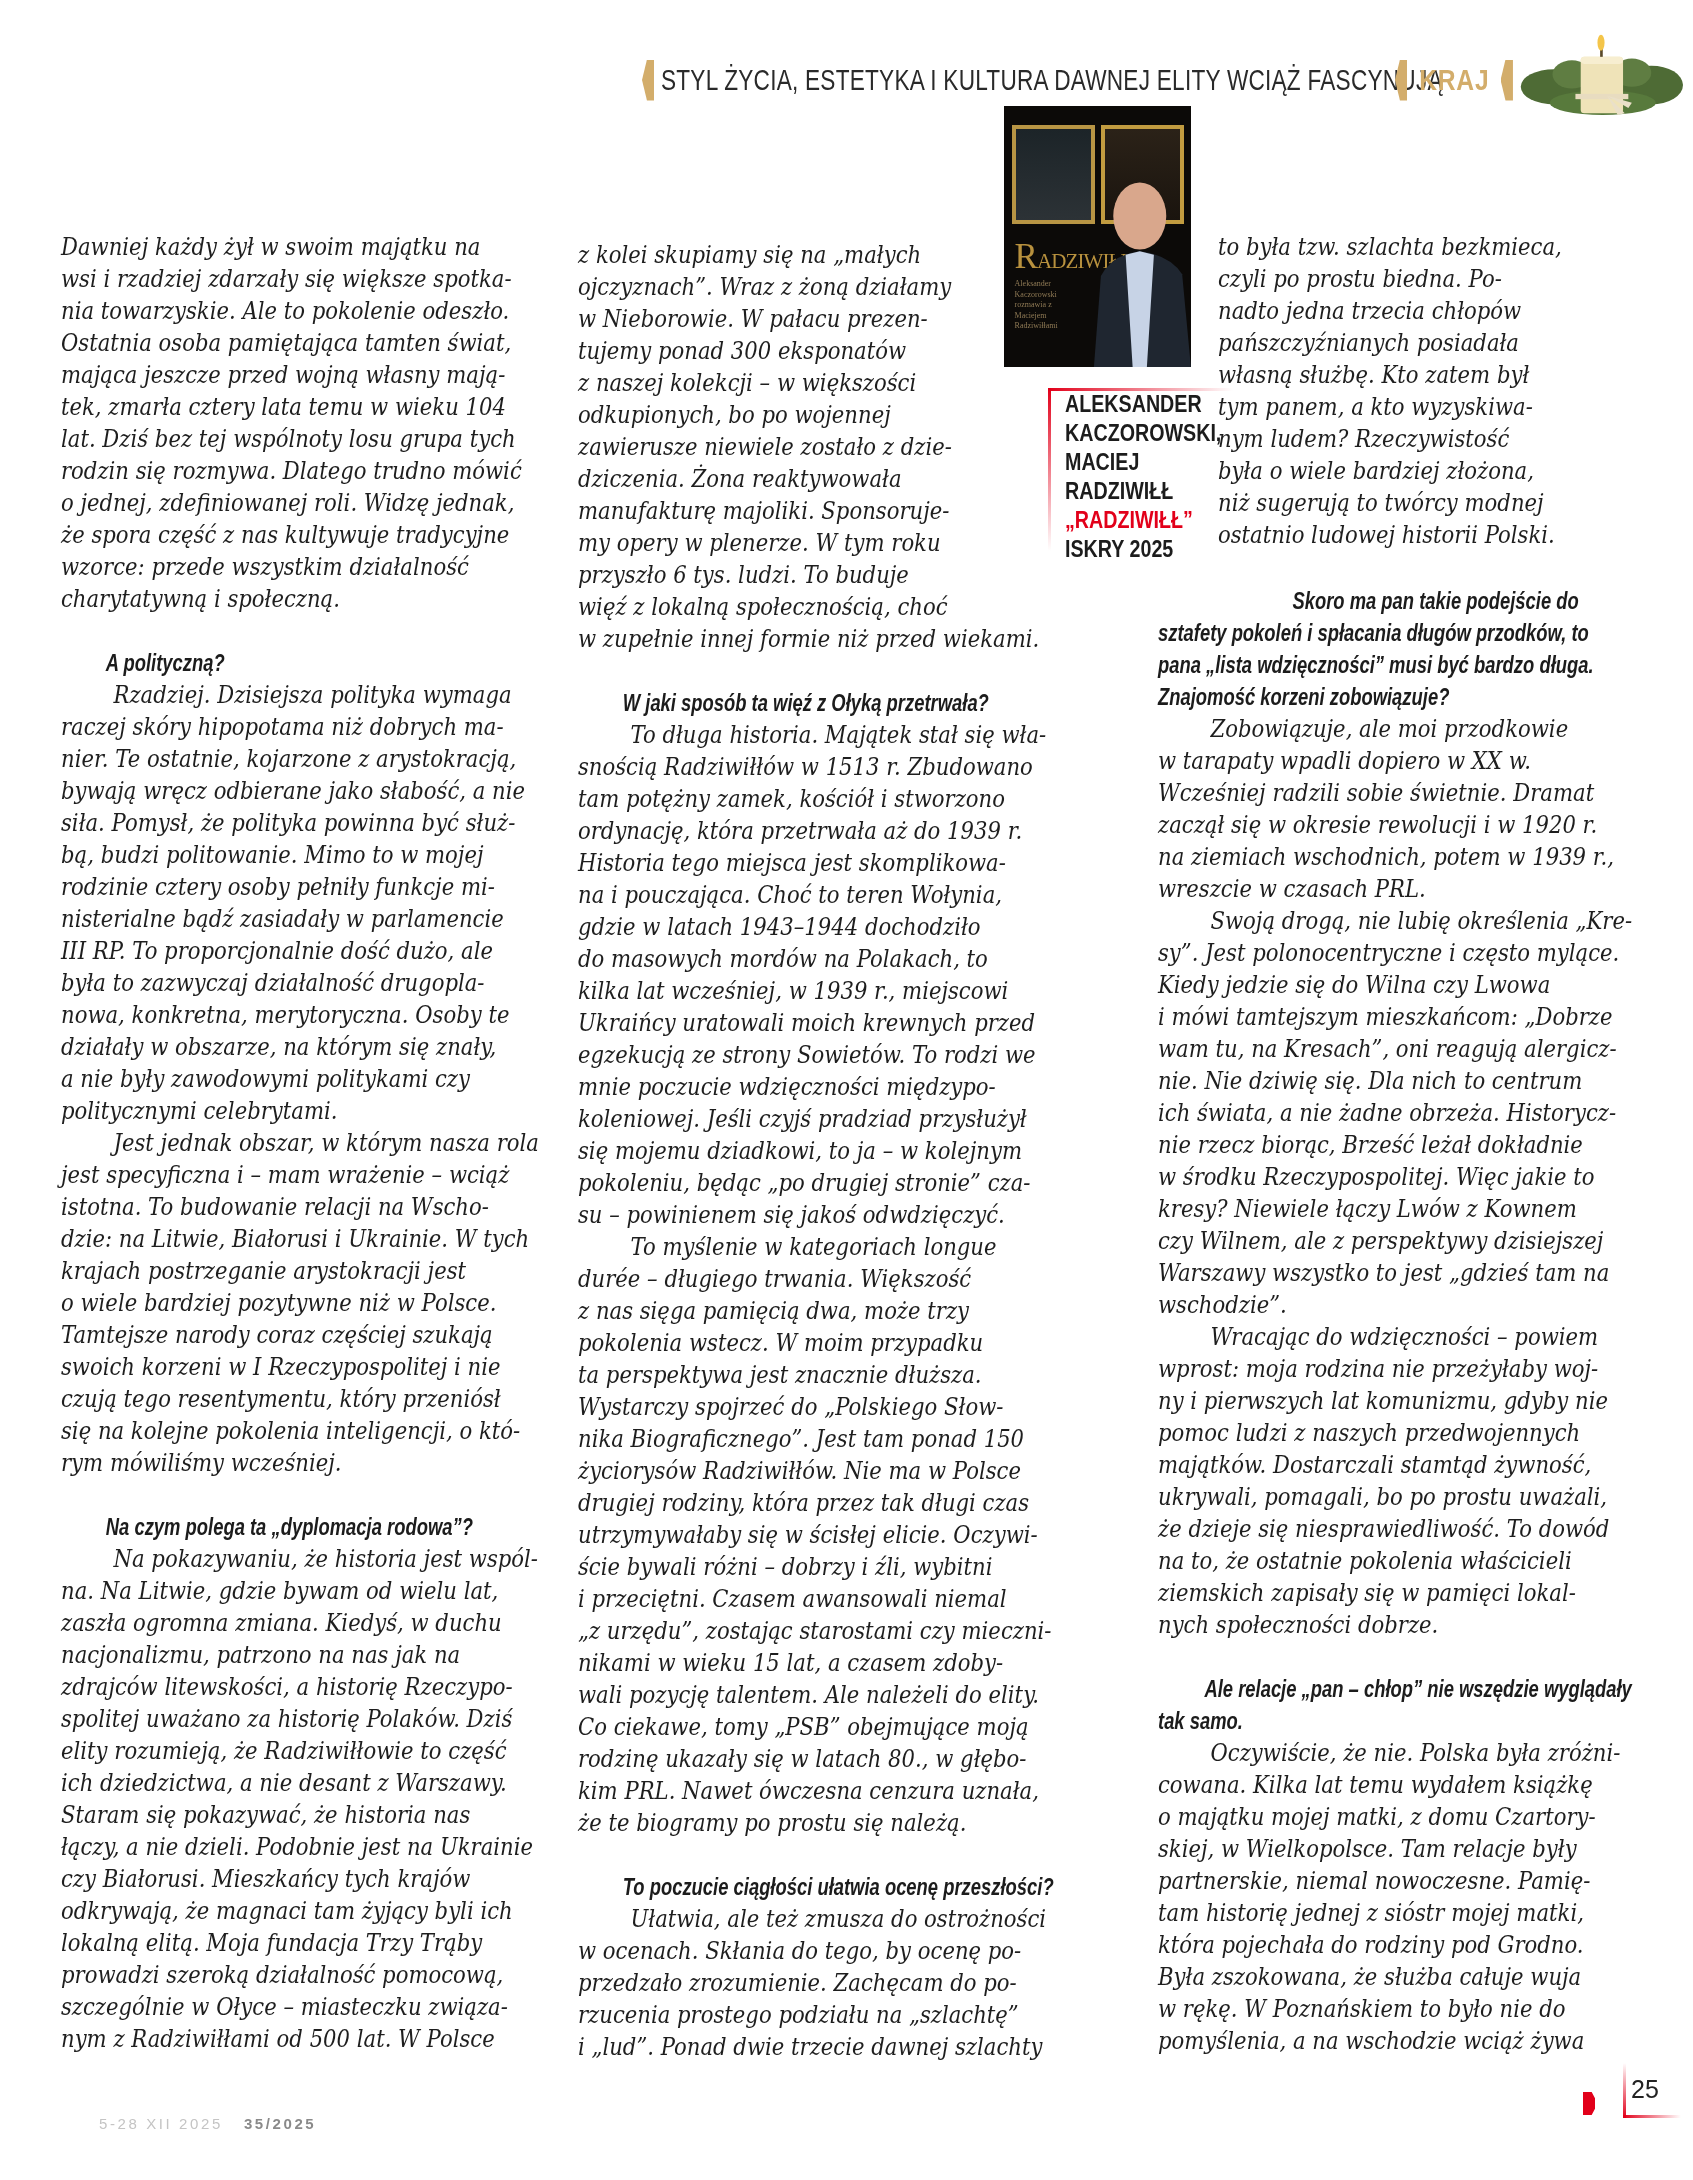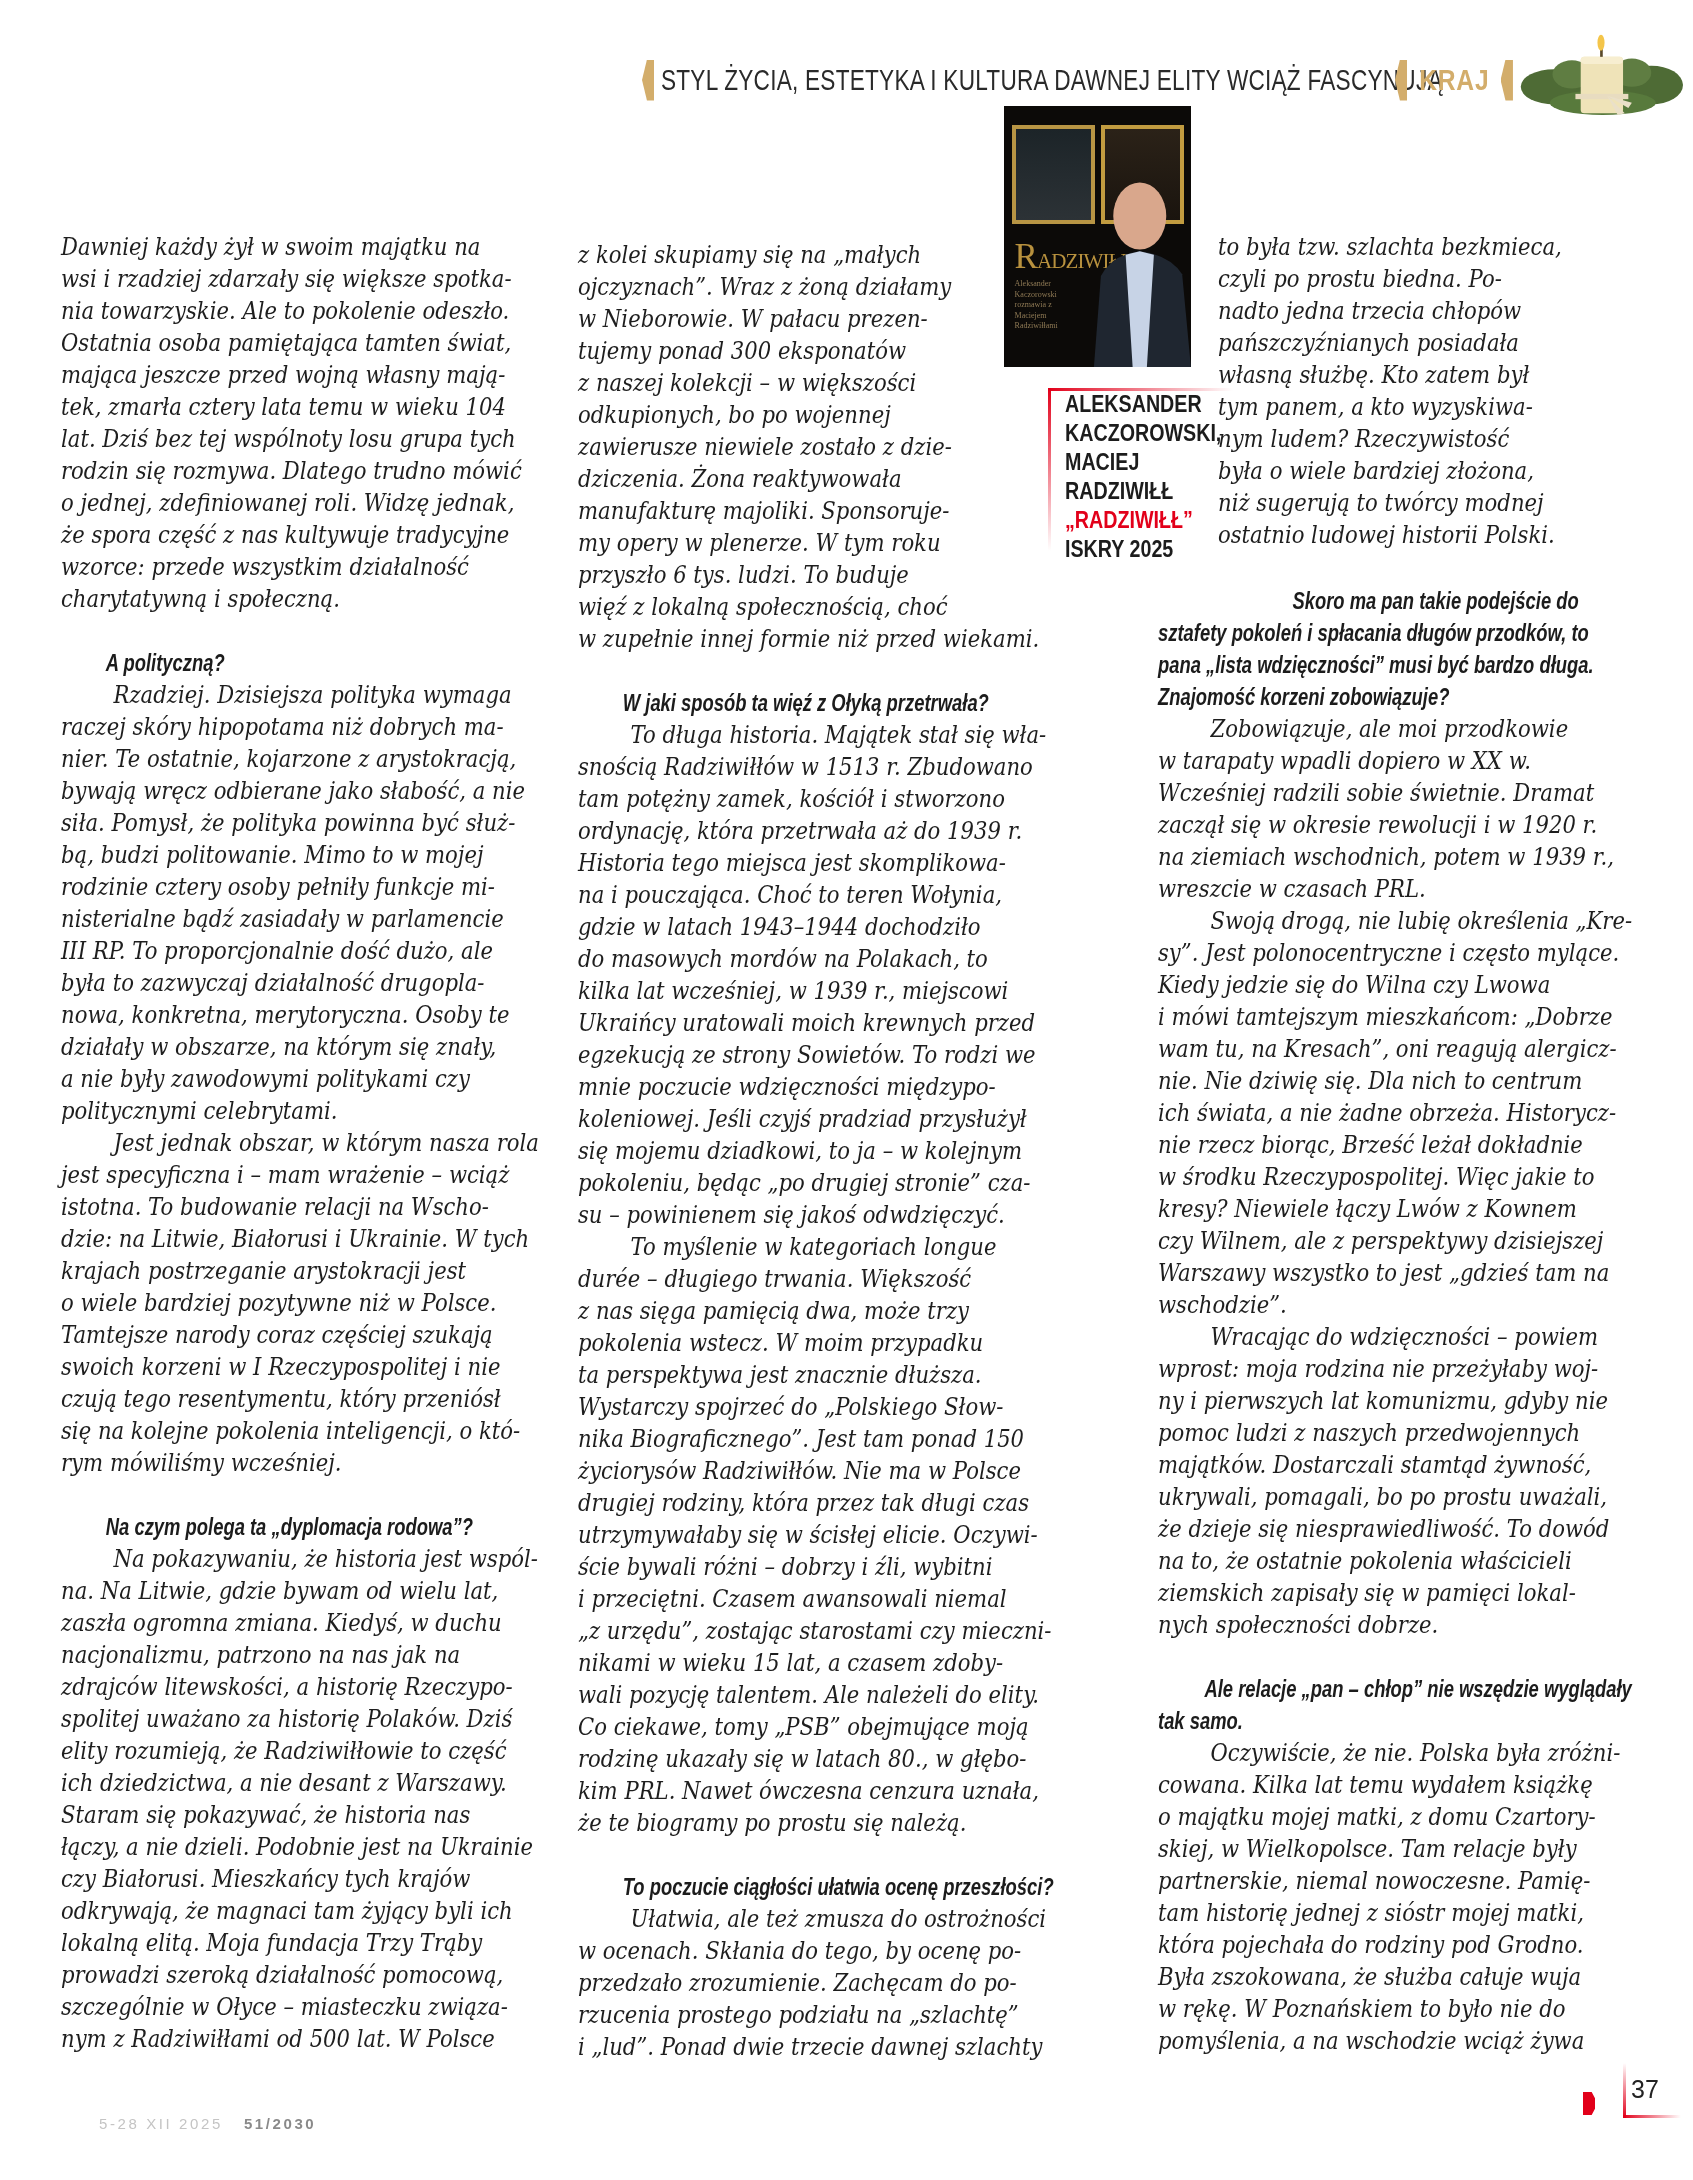--- a/index.html
+++ b/index.html
@@ -275,19 +275,19 @@
     <span class="line">skiej, w Wielkopolsce. Tam relacje były</span>
     <span class="line">partnerskie, niemal nowoczesne. Pamię-</span>
     <span class="line">tam historię jednej z sióstr mojej matki,</span>
     <span class="line">która pojechała do rodziny pod Grodno.</span>
     <span class="line">Była zszokowana, że służba całuje wuja</span>
     <span class="line">w rękę. W Poznańskiem to było nie do</span>
     <span class="line">pomyślenia, a na wschodzie wciąż żywa</span>
   </div>
 
 <div class="footer">
-  <span>5-28 XII 2025</span><span class="issue">51/2030</span>
+  <span>5-28 XII 2025</span><span class="issue">35/2025</span>
 </div>
 <div class="endmark"></div>
 <div class="pagenum">
-  <span>37</span>
+  <span>25</span>
 </div>
 
 
 </body></html>

